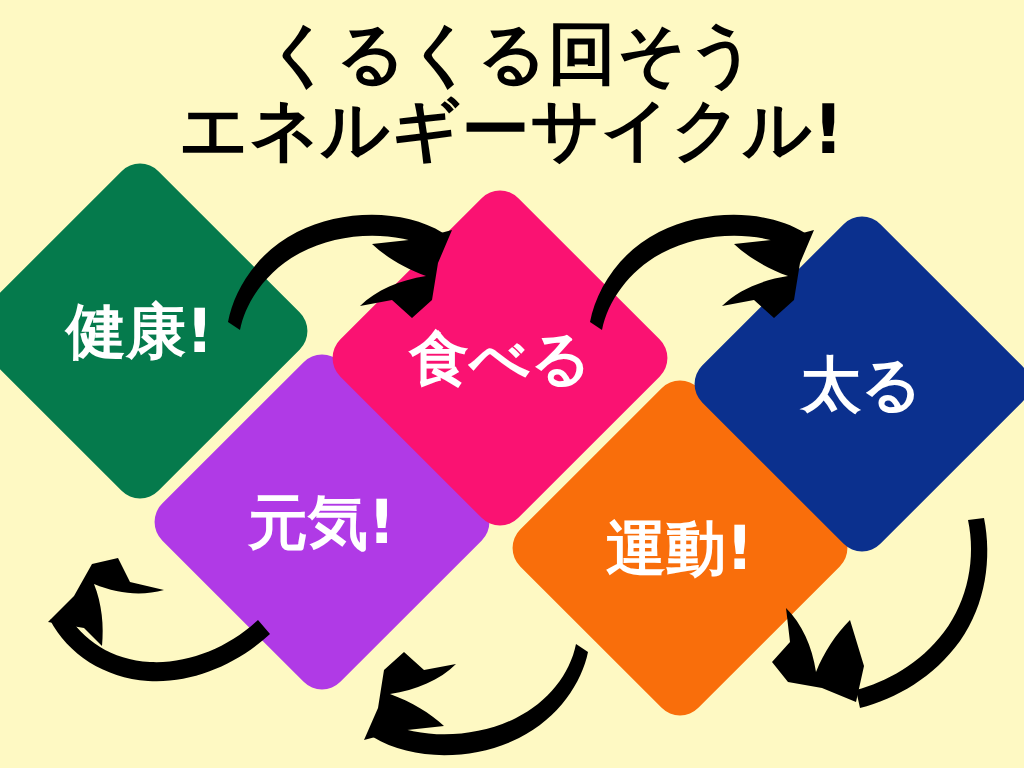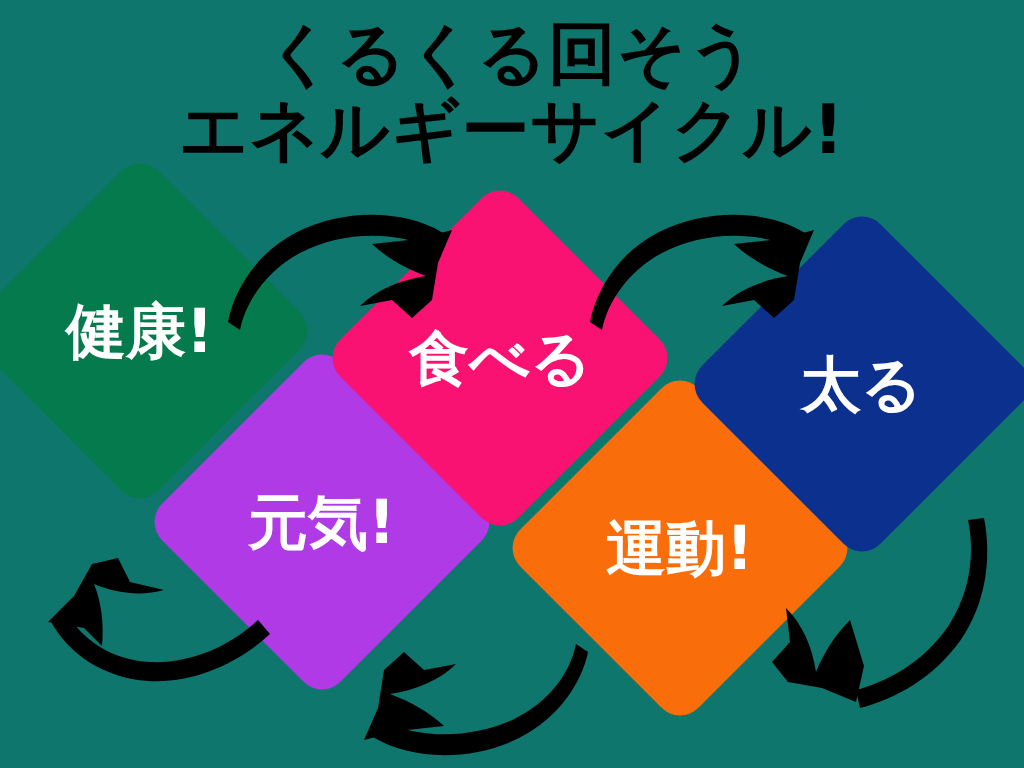--- a/index.html
+++ b/index.html
@@ -73,21 +73,21 @@
     top: 0;
     width: 1024px;
     height: 768px;
     z-index: 4;
     pointer-events: none;
   }
 </style>
 </head>
 <body>
 
-<div id="stage" style="background: #0f766e;">
+<div id="stage" style="background: #fef9c3;">
 
   <div class="title-block">
     <span class="title-line" style="color: rgb(0, 0, 0);">くるくる回そう</span>
     <span class="title-line" style="color: rgb(0, 0, 0);">エネルギーサイクル!</span>
   </div>
 
   <svg id="arrows" viewBox="0 0 1024 768">
 
     <g>
       <path fill="#000000" d="

